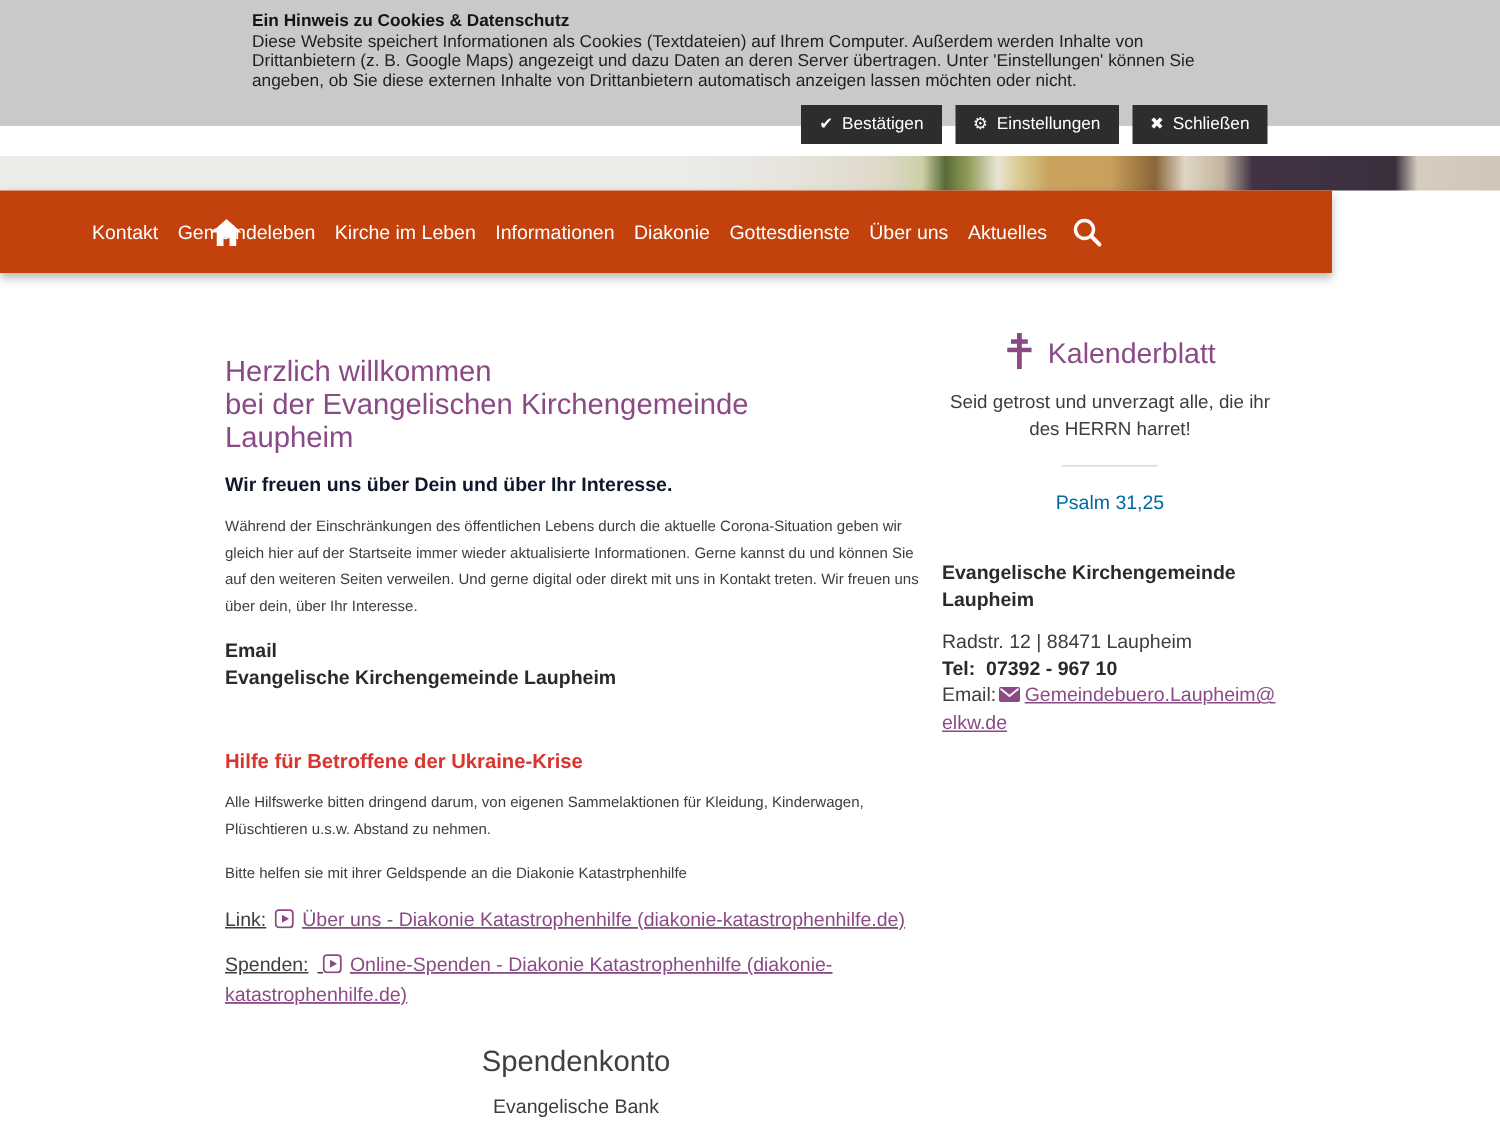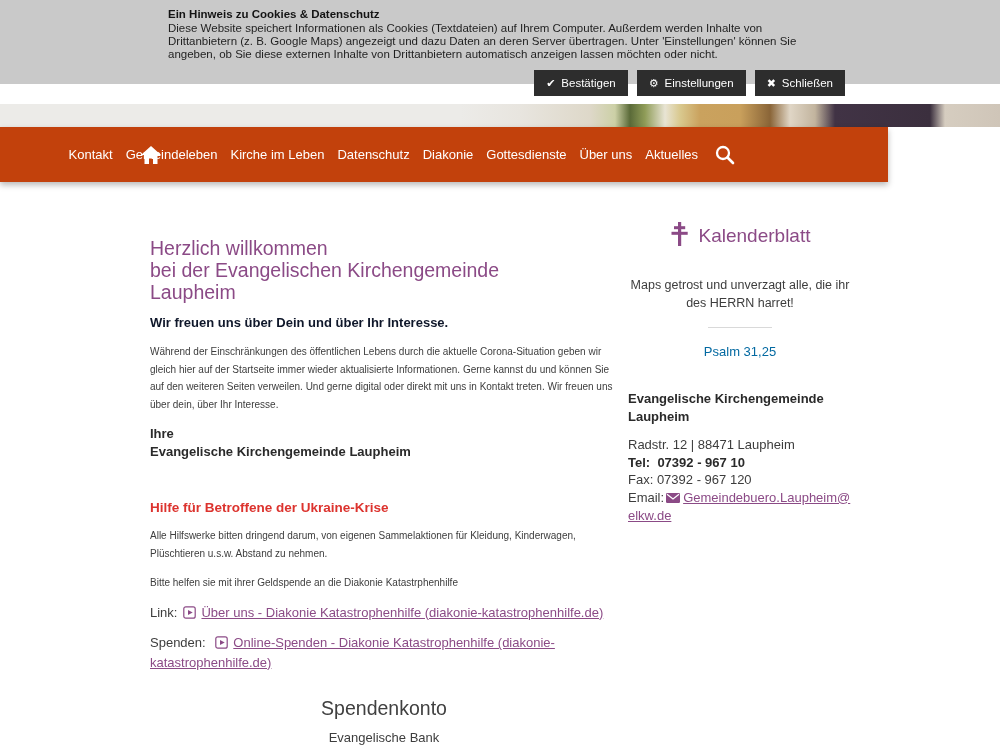--- a/index.html
+++ b/index.html
@@ -50,32 +50,32 @@
   
   .main-left{ position:absolute; left:150px; top:237px; width:468px; }
   .page-title{
     font-size:19.5px; line-height:22px; font-weight:400;
     color:#8b4a86; margin:0 0 12px 0; width:410px;
   }
   .lead{ font-size:13px; font-weight:bold; color:#0f172a; margin:0 0 13px 0;}
   .para{ font-size:10px; line-height:17.5px; margin:0 0 12px 0; color:#3d3d3d;}
   .signoff{ font-size:13px; line-height:17.5px; font-weight:bold; color:#2a2a2a; margin:0 0 40px 0;}
   .alert-heading{ font-size:13.5px; font-weight:bold; color:#dc332e; margin:0 0 12px 0;}
-  .linkline{ font-size:13px; line-height:17.5px; margin:0 0 11px 0;}
+  .linkline{ font-size:13px; line-height:17.5px; margin:0 0 11px 0;text-decoration:underline;}
   .linkline .pfx{ color:#3d3d3d; margin-right:6px;}
   .a-link{ color:#8b4a86; text-decoration:underline; cursor:pointer;}
   .play-ico{ display:inline-block; vertical-align:-2px; margin-right:5px;}
   .donation-heading{
     font-size:19.5px; color:#404040; font-weight:400;
     text-align:center; margin:26px 0 9px 0;
   }
   .center-line{ text-align:center; font-size:13px; line-height:17px; margin:0; color:#3d3d3d;}
   
   .sidebar{ position:absolute; left:628px; top:222px; width:224px; }
-  .sb-head{ display:flex; align-items:center; justify-content:center; gap:10px; margin-bottom:27px;}
+  .sb-head{ display:flex; align-items:center; justify-content:center; gap:10px; margin-bottom:9px;}
   .sb-title{ font-size:19px; color:#8b4a86; font-weight:400;}
   .sb-quote{ text-align:center; font-size:12.5px; line-height:17.5px; color:#3d3d3d; margin:0;}
   .sb-divider{ width:64px; height:1px; background:#d9d9d9; margin:15px auto 16px auto;}
   .sb-ref{ text-align:center; font-size:13px; color:#0369a1; margin:0 0 31px 0;}
   .contact{ font-size:13px; line-height:17.5px; color:#3d3d3d;}
   .contact .c-name{ font-weight:bold; color:#2a2a2a; margin:0 0 11px 0;}
   .c-bold{ font-weight:bold; color:#2a2a2a;}
   .mail-ico{ display:inline-block; vertical-align:-1px; margin:0 3px 0 2px;}
   .email-link{ color:#8b4a86; text-decoration:underline; cursor:pointer; word-break:break-all;}
 </style>
@@ -89,21 +89,21 @@
   <div class="navbar">
     <div class="home-btn">
       <svg width="22" height="22" viewBox="0 0 22 22">
         <path d="M11 2 L21 11 H17.5 V20 H13 V14.5 H9 V20 H4.5 V11 H1 Z" fill="#ffffff"></path>
       </svg>
     </div>
     <div class="nav-menu">
       <span class="nav-item">Kontakt</span>
       <span class="nav-item">Gemeindeleben</span>
       <span class="nav-item">Kirche im Leben</span>
-      <span class="nav-item">Datenschutz</span>
+      <span class="nav-item">Informationen</span>
       <span class="nav-item">Diakonie</span>
       <span class="nav-item">Gottesdienste</span>
       <span class="nav-item">Über uns</span>
       <span class="nav-item">Aktuelles</span>
       <span class="nav-search">
         <svg width="22" height="22" viewBox="0 0 22 22">
           <circle cx="9" cy="9" r="6" fill="none" stroke="#ffffff" stroke-width="2.3"></circle>
           <line x1="13.5" y1="13.5" x2="19" y2="19" stroke="#ffffff" stroke-width="2.6" stroke-linecap="round"></line>
         </svg>
       </span>
@@ -132,21 +132,21 @@
   </div>
 
   <div class="main-left">
     <h1 class="page-title">
       <span>Herzlich willkommen</span><br>
       <span>bei der Evangelischen Kirchengemeinde Laupheim</span>
     </h1>
     <p class="lead">Wir freuen uns über Dein und über Ihr Interesse.</p>
     <p class="para">Während der Einschränkungen des öffentlichen Lebens durch die aktuelle Corona-Situation geben wir gleich hier auf der Startseite immer wieder aktualisierte Informationen. Gerne kannst du und können Sie auf den weiteren Seiten verweilen. Und gerne digital oder direkt mit uns in Kontakt treten. Wir freuen uns über dein, über Ihr Interesse.</p>
     <p class="signoff">
-      <span>Ihre</span><br>
+      <span>Email</span><br>
       <span>Evangelische Kirchengemeinde Laupheim</span>
     </p>
     <p class="alert-heading">Hilfe für Betroffene der Ukraine-Krise</p>
     <p class="para">Alle Hilfswerke bitten dringend darum, von eigenen Sammelaktionen für Kleidung, Kinderwagen, Plüschtieren u.s.w. Abstand zu nehmen.</p>
     <p class="para">Bitte helfen sie mit ihrer Geldspende an die Diakonie Katastrphenhilfe</p>
 
     <p class="linkline">
       <span class="pfx">Link:</span><span class="play-ico"><svg width="13" height="13" viewBox="0 0 13 13">
             <rect x="0.8" y="0.8" width="11.4" height="11.4" rx="2" fill="none" stroke="#8b4a86" stroke-width="1.2"></rect>
             <polygon points="5,3.9 9.7,6.5 5,9.1" fill="#8b4a86"></polygon>
@@ -169,31 +169,30 @@
     <div class="sb-head">
       <span>
         <svg width="19" height="24" viewBox="0 0 19 24">
           <rect x="8" y="0" width="3.2" height="24" fill="#8b4a86"></rect>
           <rect x="4" y="4.2" width="11.2" height="3" fill="#8b4a86"></rect>
           <rect x="1.5" y="9.8" width="16.2" height="3" fill="#8b4a86"></rect>
         </svg>
       </span>
       <span class="sb-title">Kalenderblatt</span>
     </div>
-    <p class="sb-quote">Maps getrost und unverzagt alle, die ihr des HERRN harret!</p>
+    <p class="sb-quote">Seid getrost und unverzagt alle, die ihr des HERRN harret!</p>
     <div class="sb-divider"></div>
     <p class="sb-ref">Psalm 31,25</p>
     <div class="contact">
       <p class="c-name">Evangelische Kirchengemeinde Laupheim</p>
       <div>Radstr. 12 | 88471 Laupheim</div>
       <div>
         <span class="c-bold">Tel:</span>&nbsp;
         <span class="c-bold">07392 - 967 10</span>
       </div>
-      <div>Fax: 07392 - 967 120</div>
       <div>
         <span>Email:</span><span class="mail-ico"><svg width="14" height="10" viewBox="0 0 14 10">
               <rect x="0" y="0" width="14" height="10" rx="1.2" fill="#8b4a86"></rect>
               <polyline points="1,1.2 7,6 13,1.2" fill="none" stroke="#ffffff" stroke-width="1.2"></polyline>
             </svg></span><a class="email-link">Gemeindebuero.Laupheim@elkw.de</a>
       </div>
     </div>
   </div>
 
 </div>

